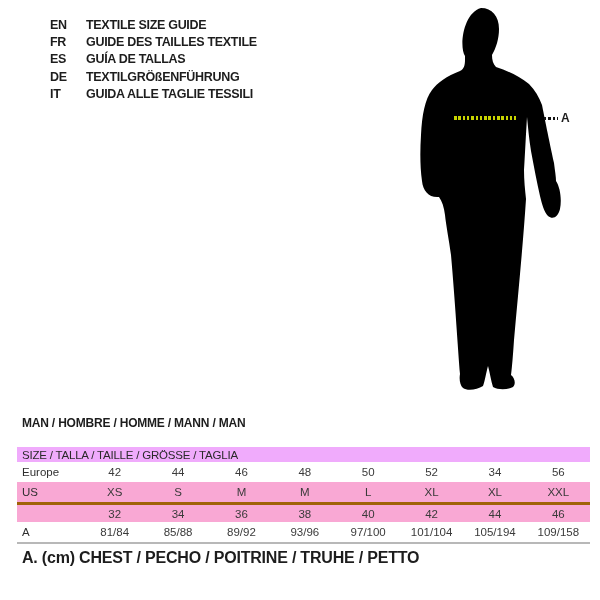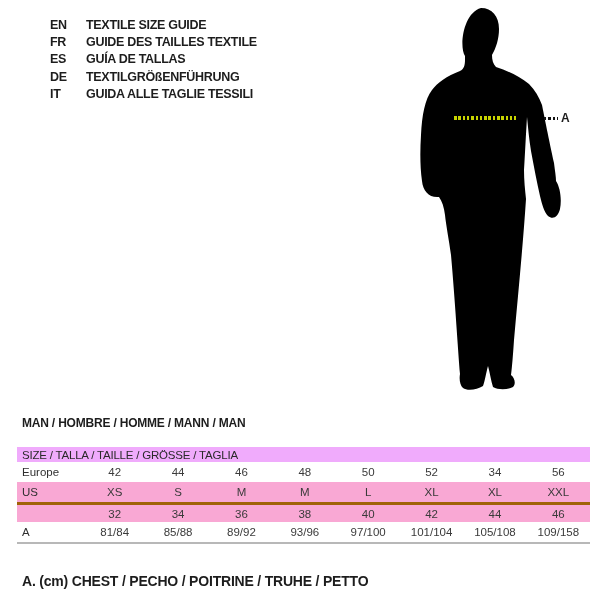--- a/index.html
+++ b/index.html
@@ -25,21 +25,21 @@
   
   .size-table{position:absolute;left:17px;top:447px;width:573px;border-bottom:2px solid #b8b8b8;}
   .st-header{height:15px;background:#f0abfc;display:flex;align-items:center;
     padding-left:5px;font-size:11.5px;color:#2a2a2a;letter-spacing:-0.2px;box-sizing:border-box;}
   .st-row{display:flex;height:20px;align-items:center;font-size:11.5px;color:#3a3a3a;box-sizing:border-box;}
   .st-row.shaded{background:#f9a8d4;}
   .st-row.joined{border-top:3px solid #a16207;}
   .st-label{width:66px;padding-left:5px;color:#2f2f2f;box-sizing:border-box;}
   .st-cell{flex:1;text-align:center;}
   
-  .footnote{position:absolute;left:22px;top:549px;font-weight:bold;font-size:14px;letter-spacing:-0.2px;margin-top:24px;}
+  .footnote{position:absolute;left:22px;top:549px;font-weight:bold;font-size:16px;letter-spacing:-0.2px;}
 </style>
 </head>
 <body>
 
 <div class="canvas">
 
   <div class="lang-list">
     <div class="lang-row">
       <span class="lang-code">EN</span>
       <span class="lang-label">TEXTILE SIZE GUIDE</span>
@@ -144,21 +144,21 @@
           <span class="st-cell">46</span>
         </div>
         <div class="st-row">
           <span class="st-label">A</span>
           <span class="st-cell">81/84</span>
           <span class="st-cell">85/88</span>
           <span class="st-cell">89/92</span>
           <span class="st-cell">93/96</span>
           <span class="st-cell">97/100</span>
           <span class="st-cell">101/104</span>
-          <span class="st-cell">105/108</span>
+          <span class="st-cell">105/194</span>
           <span class="st-cell">109/158</span>
         </div>
       </div>
   </div>
 
   <div class="footnote">A. (cm) CHEST / PECHO / POITRINE / TRUHE / PETTO</div>
 
 </div>
 
 </body></html>

